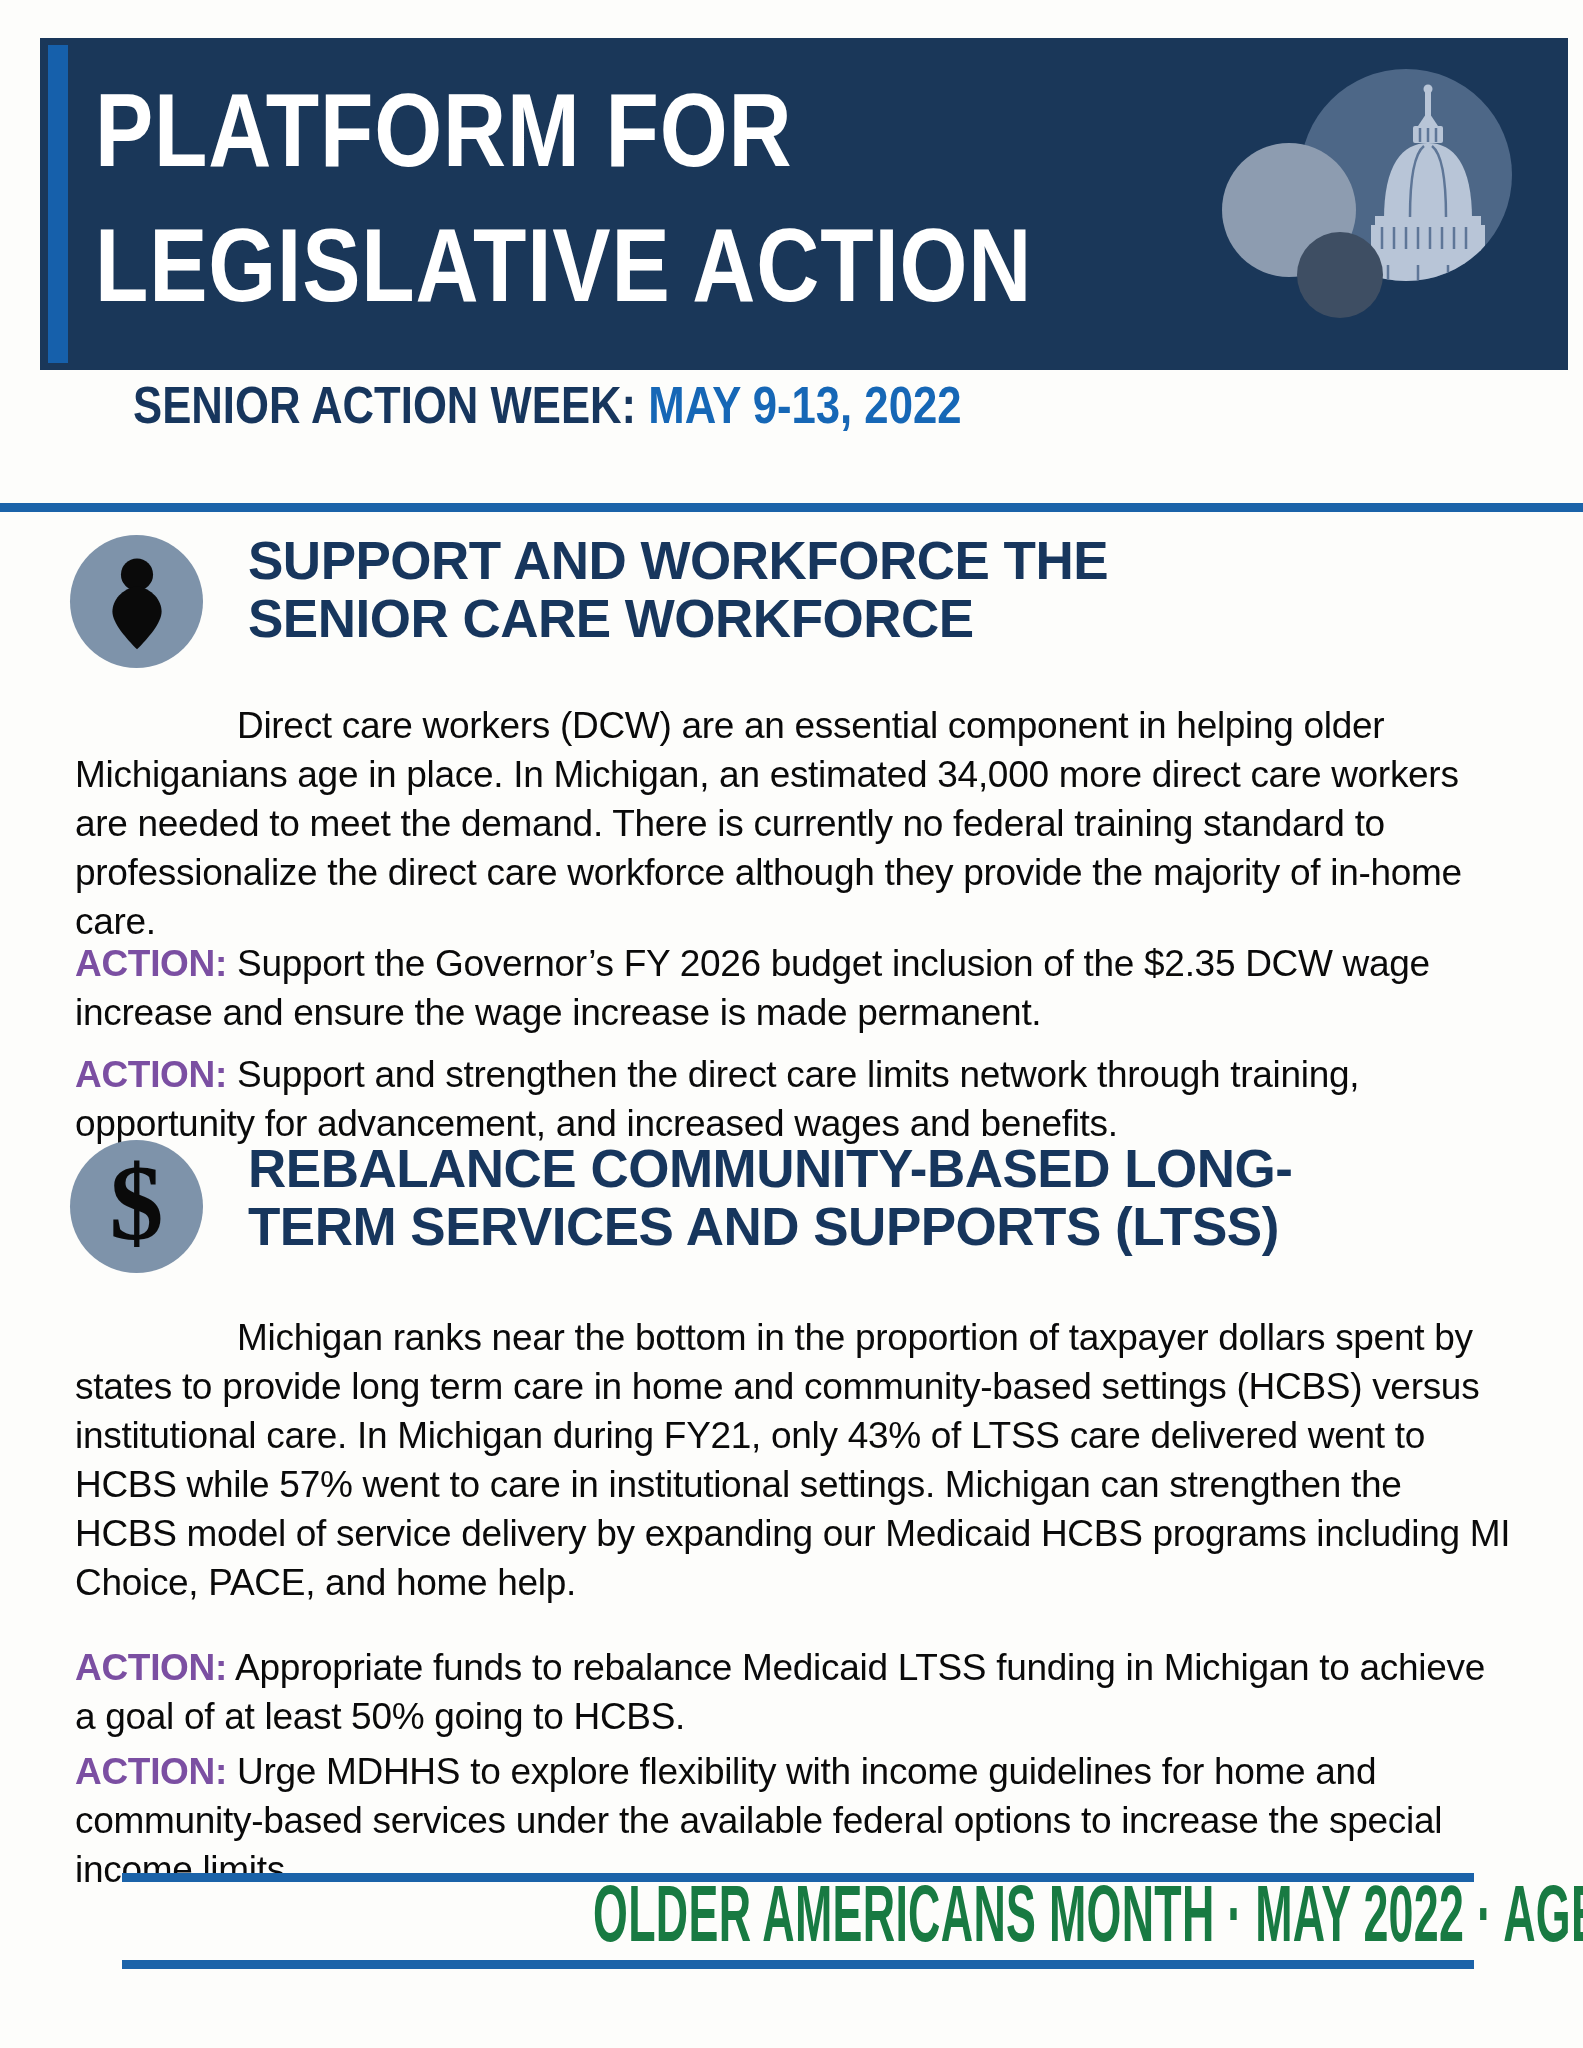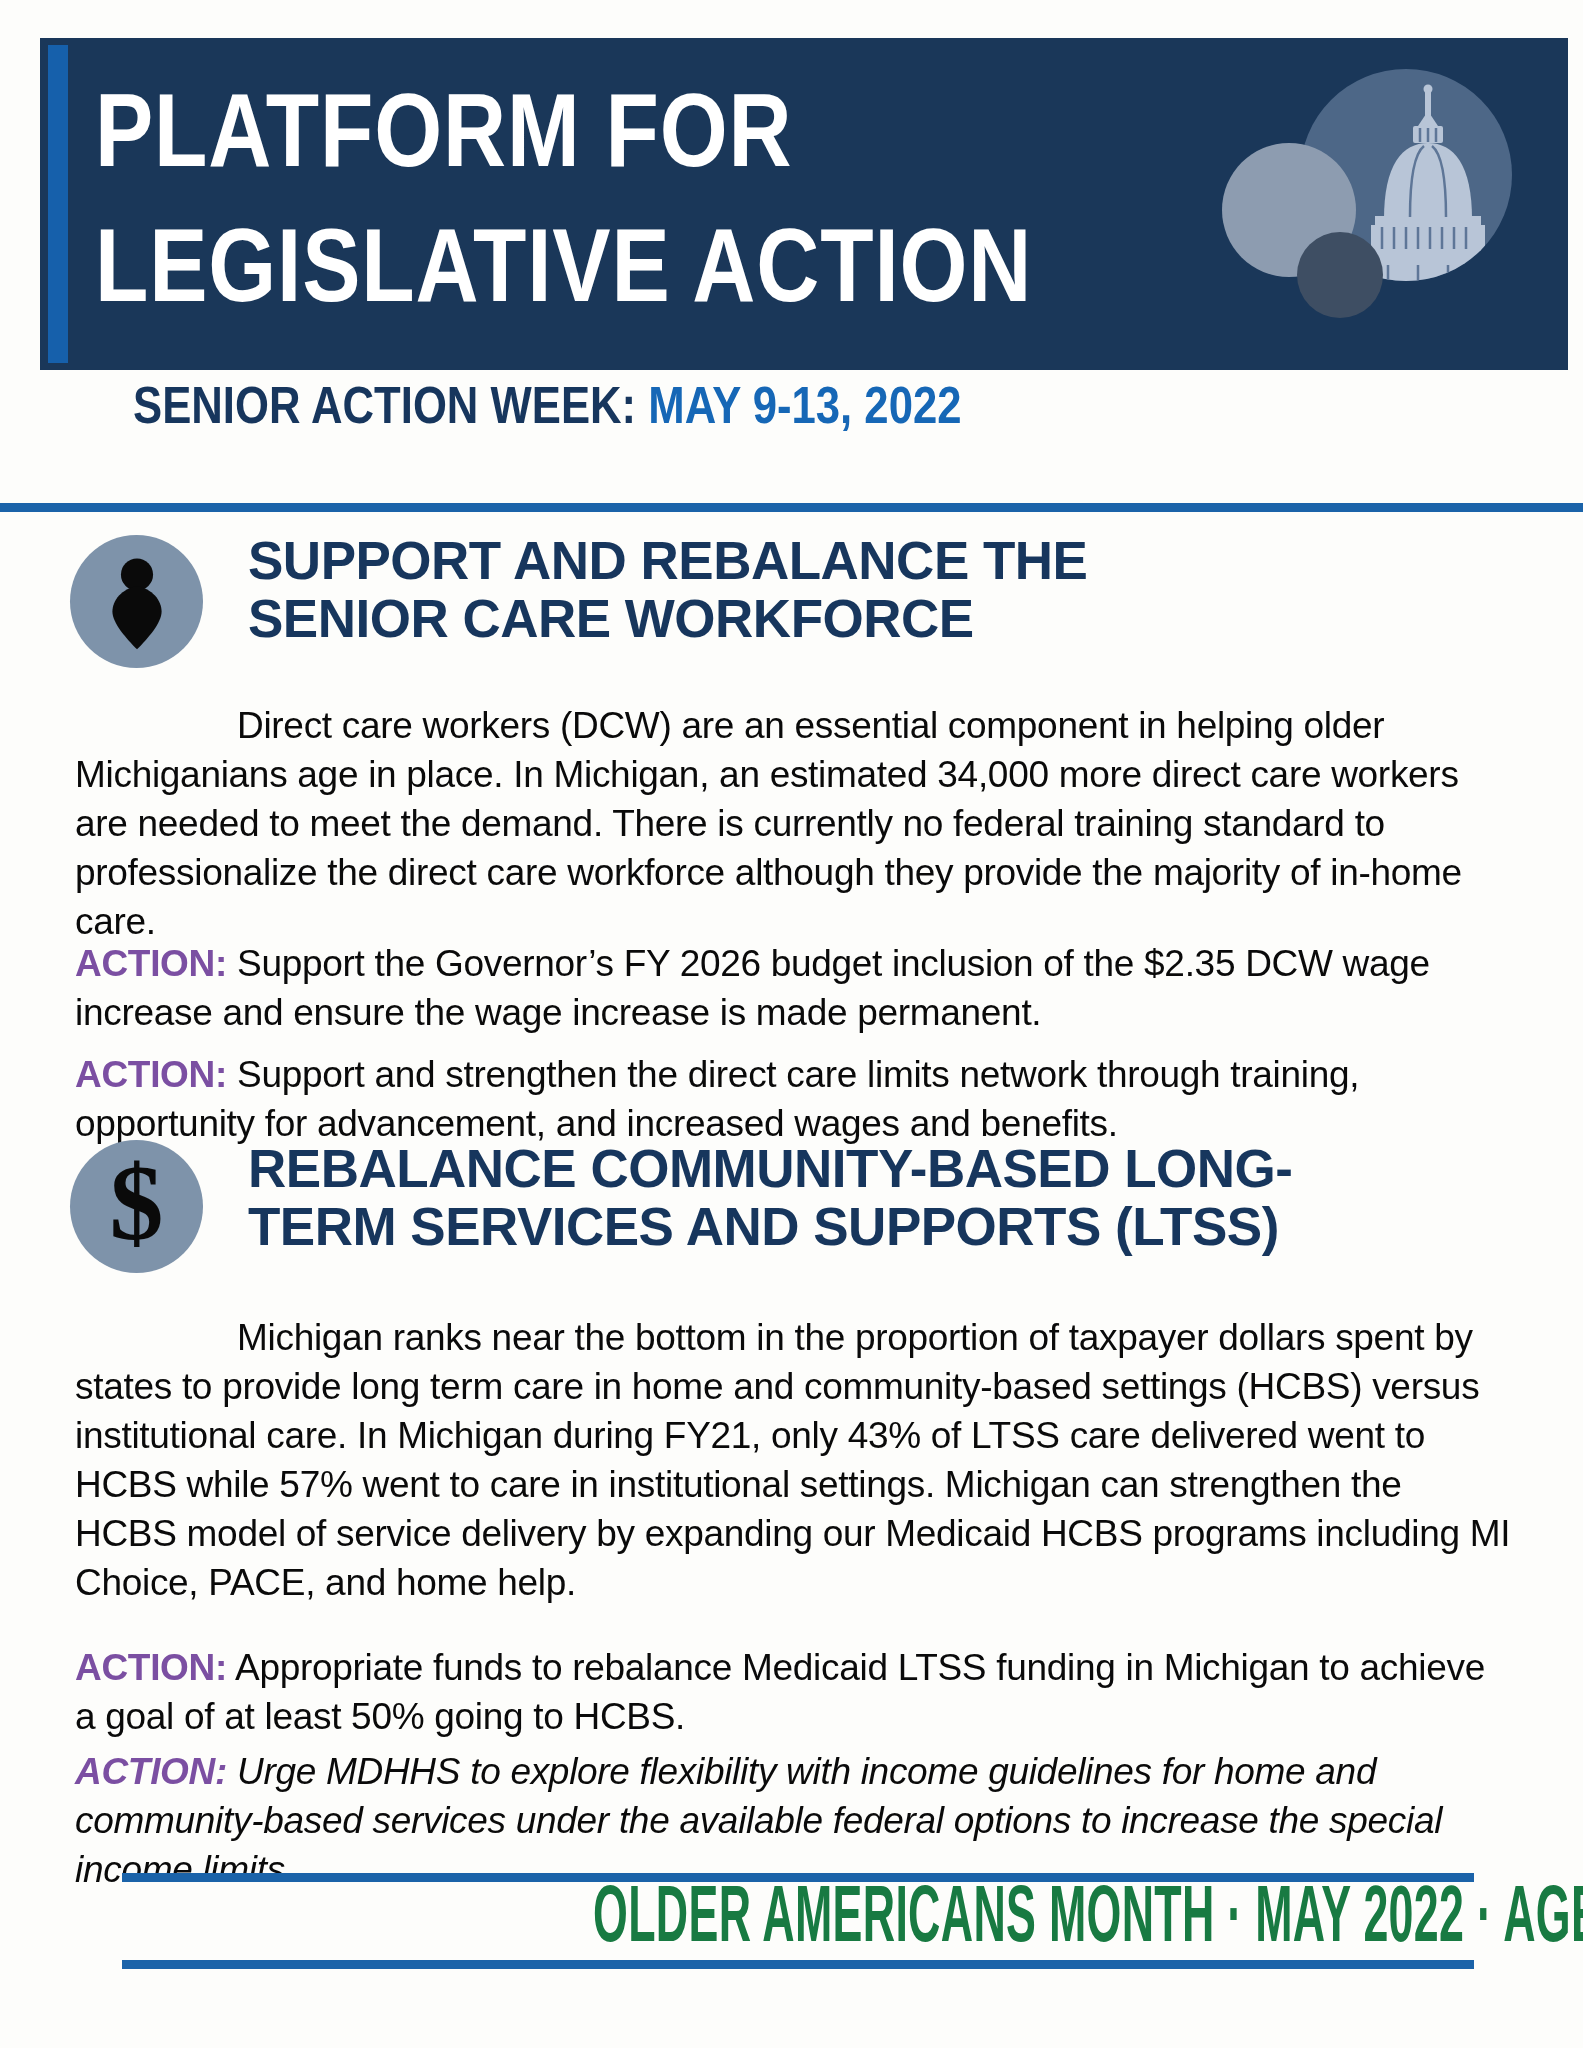--- a/index.html
+++ b/index.html
@@ -67,21 +67,21 @@
 
   
   .body-par{position:absolute;left:75px;width:1438px;font-size:37px;line-height:49px;
     color:var(--ink);letter-spacing:-0.3px;}
   .body-par.indent{text-indent:162px;}
   .sec1-body{top:664px;}
   .sec2-body{top:1276px;}
   .sec1-action1{top:902px;}
   .sec1-action2{top:1013px;}
   .sec2-action1{top:1606px;}
-  .sec2-action2{top:1710px;font-style:italic;}
+  .sec2-action2{top:1710px;}
   .action-label{color:var(--purple);font-weight:bold;}
 
   
   .footer-text{position:absolute;left:122px;top:1872px;width:1352px;text-align:center;
     line-height:84px;white-space:nowrap;}
   .footer-text > span{display:inline-block;font-size:80px;font-weight:bold;color:var(--green);
     transform:scaleX(0.56);transform-origin:center center;letter-spacing:0.5px;}
 </style>
 </head>
 <body>
@@ -142,21 +142,21 @@
 
   <div class="icon-circle sec1">
     <svg viewBox="0 0 100 110" aria-hidden="true">
       <g fill="#0a0a0a">
         <circle cx="50" cy="26" r="17"></circle>
         <path d="M50,38 C66,41 76,53 76,65 C76,77 62,93 50,105 C38,93 24,77 24,65 C24,53 34,41 50,38 Z"></path>
       </g>
     </svg>
   </div>
   <div class="sec-heading sec1">
-    <div class="h-line">SUPPORT AND REBALANCE THE</div>
+    <div class="h-line">SUPPORT AND WORKFORCE THE</div>
     <div class="h-line">SENIOR CARE WORKFORCE</div>
   </div>
   <p class="body-par indent sec1-body">Direct care workers (DCW) are an essential component in helping older Michiganians age in place. In Michigan, an estimated 34,000 more direct care workers are needed to meet the demand. There is currently no federal training standard to professionalize the direct care workforce although they provide the majority of in-home care.</p>
   <p class="body-par sec1-action1">
     <span class="action-label">ACTION:</span> <span>Support the Governor’s FY 2026 budget inclusion of the $2.35 DCW wage increase and ensure the wage increase is made permanent.</span>
   </p>
   <p class="body-par sec1-action2">
     <span class="action-label">ACTION:</span> <span>Support and strengthen the direct care limits network through training, opportunity for advancement, and increased wages and benefits.</span>
   </p>
 

